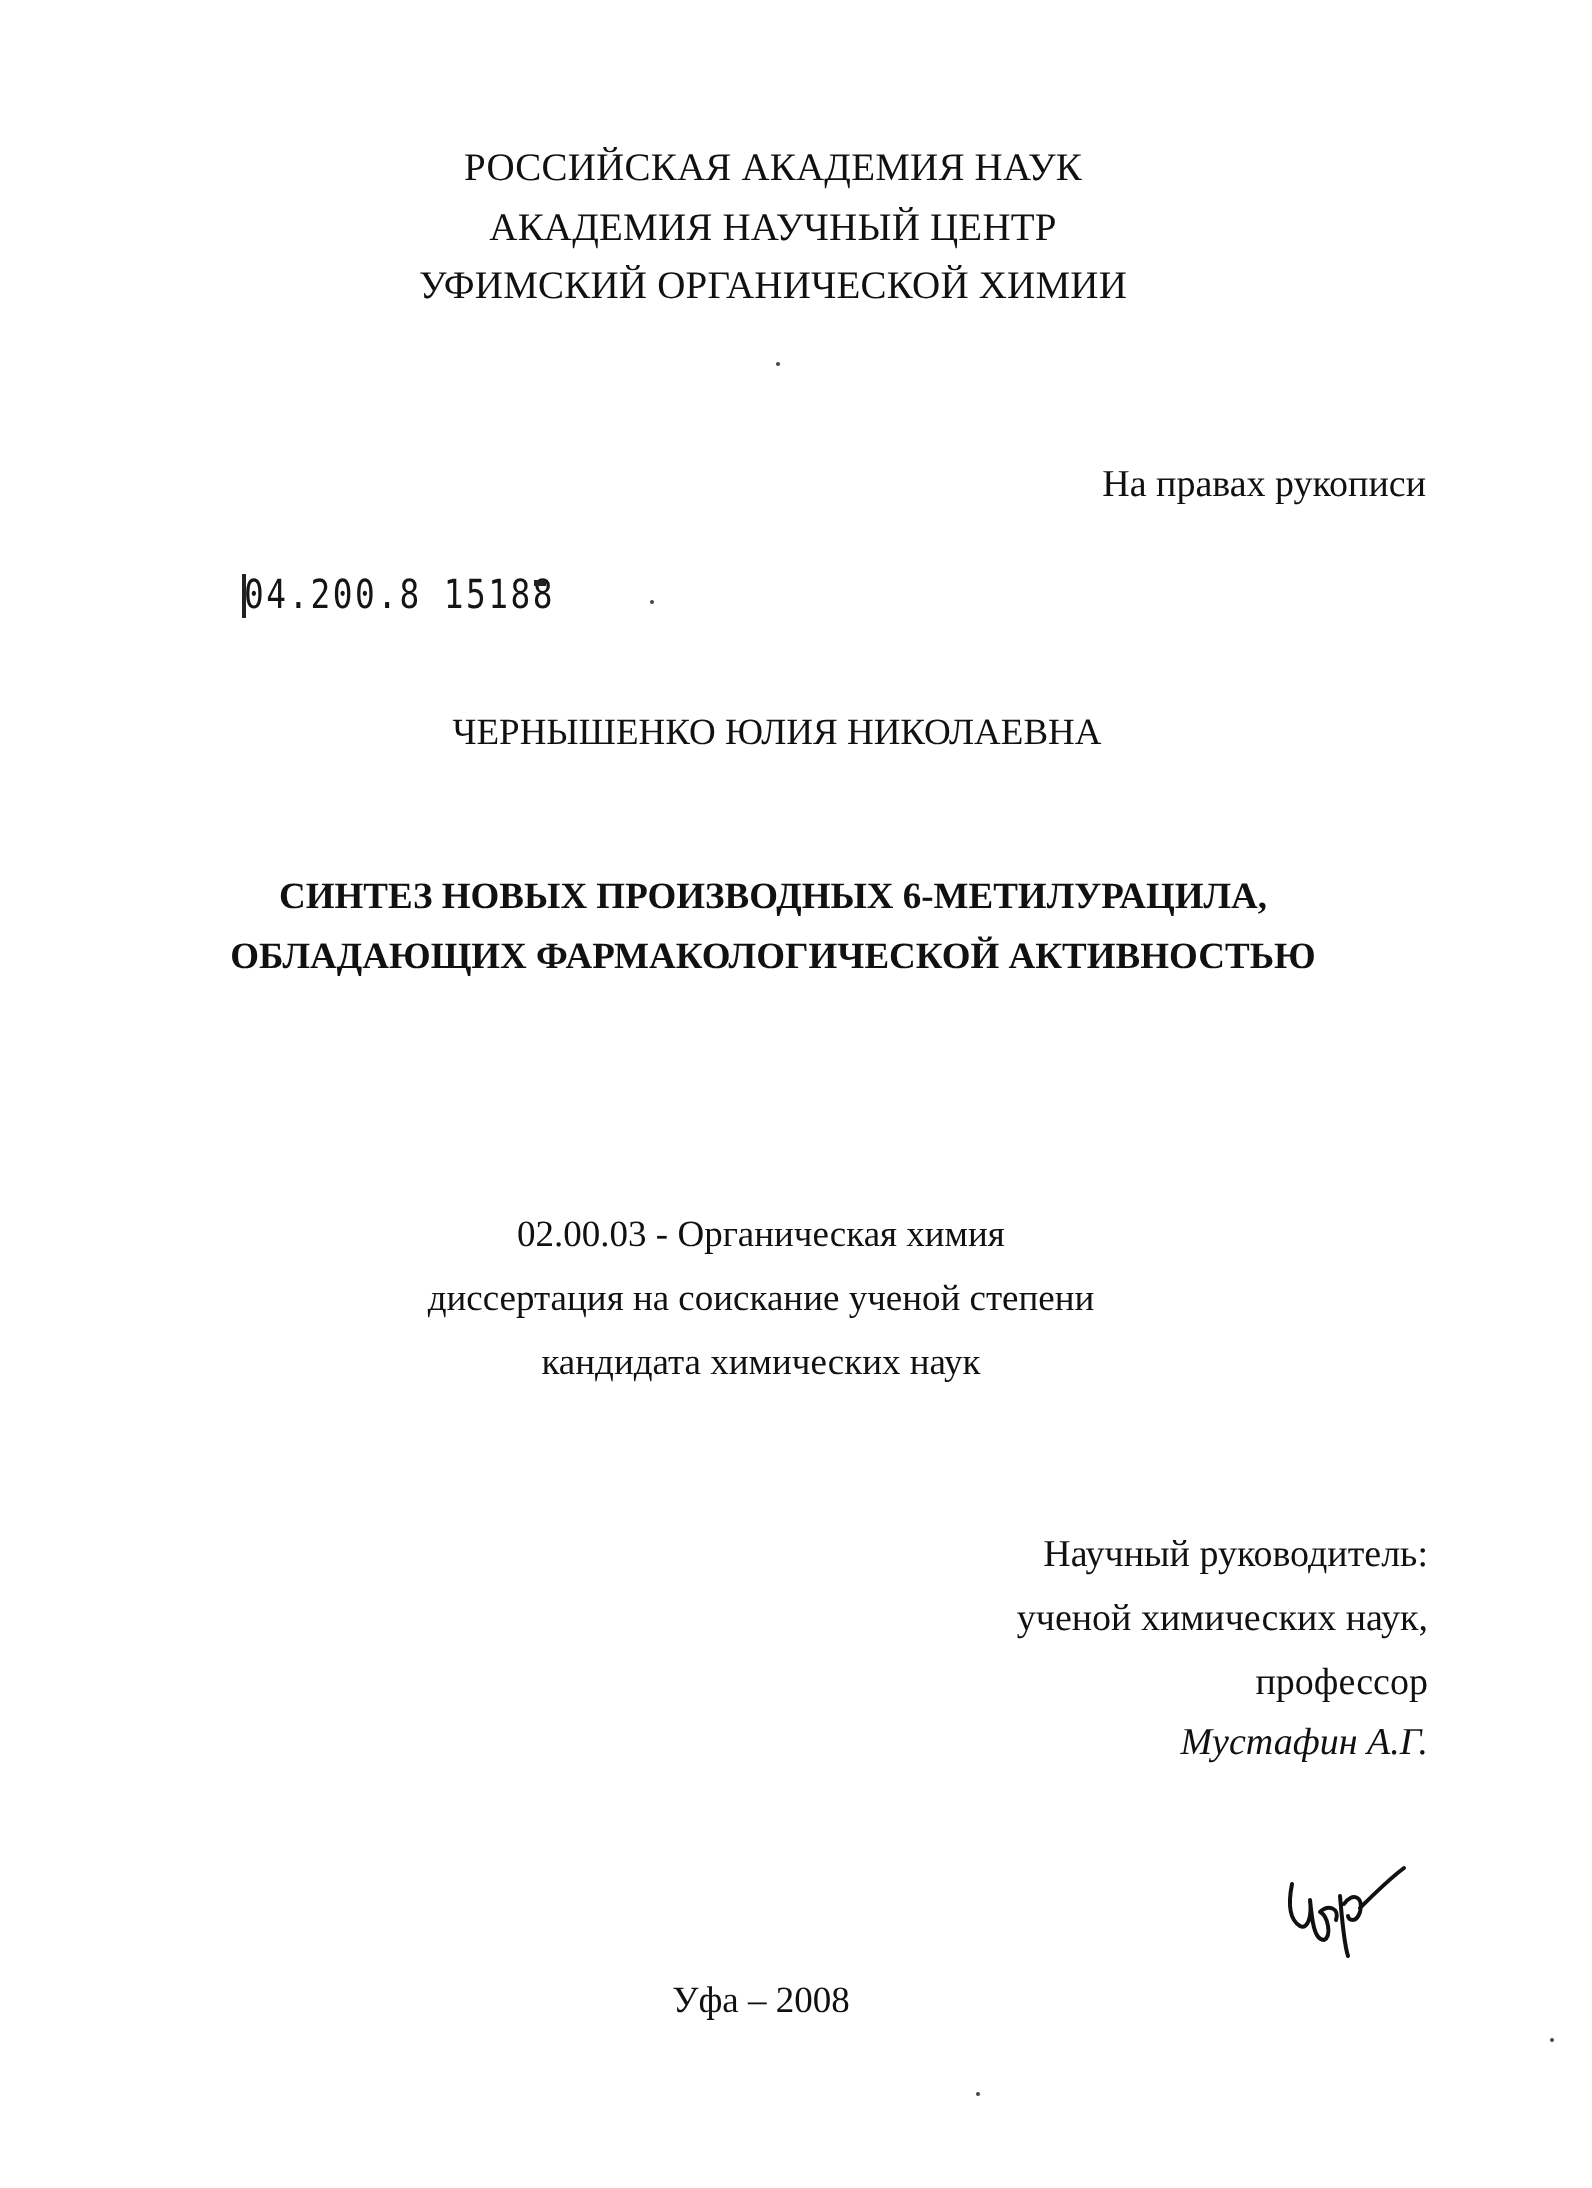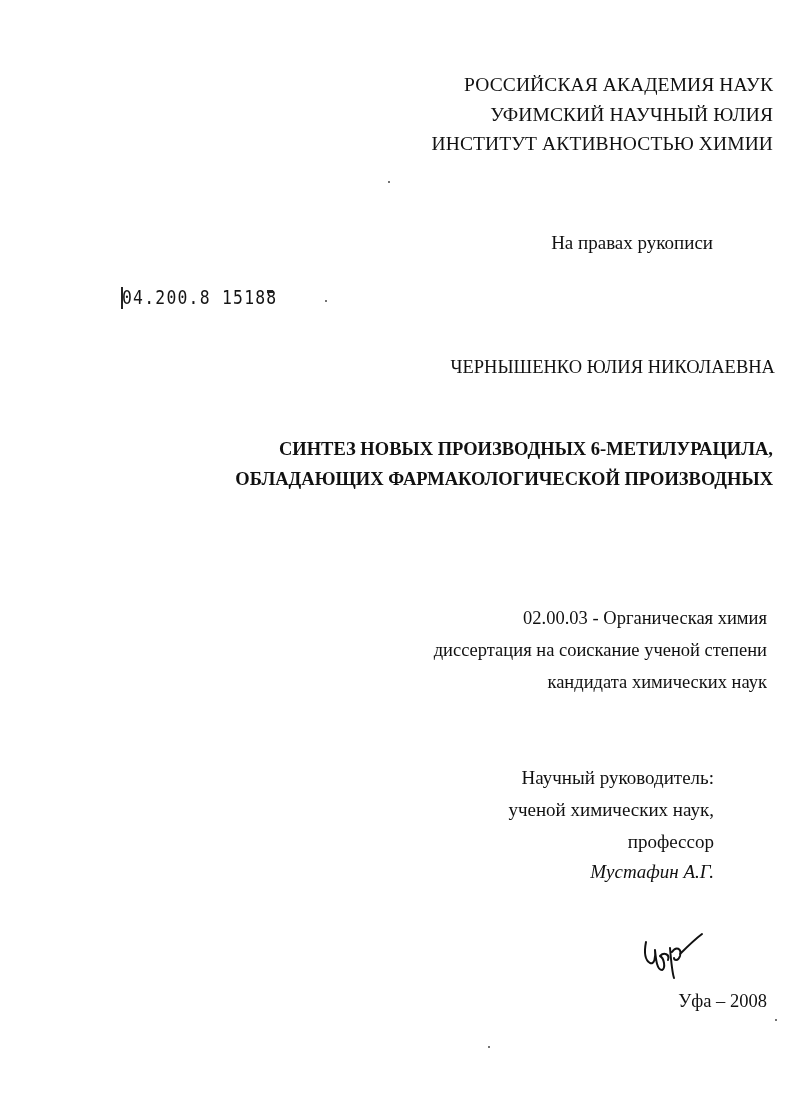--- a/index.html
+++ b/index.html
@@ -2,21 +2,21 @@
 <html><head>
 <meta charset="utf-8">
 <style>
   html, body { margin: 0; padding: 0; background: #ffffff; }
   body {
     width: 796px; height: 1094px; position: relative; overflow: hidden;
     font-family: "Liberation Serif", "DejaVu Serif", serif;
     color: #111111;
   }
   .line { position: absolute; white-space: nowrap; }
-  .center { left: 0; width: 773px; text-align: right; }
+  .center { left: 0; width: 773px; text-align: center; }
   .hdr { font-size: 19.5px; letter-spacing: 0.1px; }
   .right { right: 83px; text-align: center; font-size: 19px; }
   .reg {
     position: absolute; left: 122px; top: 285px;
     font-family: "DejaVu Sans Mono", "Liberation Mono", monospace;
     font-size: 20px; letter-spacing: 1.5px; color: #151515;
     transform: scaleX(0.82); transform-origin: left center;
   }
   .reg-bar { position: absolute; left: 121px; top: 287px; width: 2px; height: 22px; background: #222; }
   .reg-mark { position: absolute; left: 267px; top: 290px; width: 6px; height: 3px; background: #222; }
@@ -25,36 +25,36 @@
   .sub { font-size: 18.5px; }
   .speck { position: absolute; width: 2px; height: 2px; background: #444; border-radius: 1px; }
   .sig { position: absolute; left: 640px; top: 930px; width: 70px; height: 50px; }
 </style>
 </head>
 <body>
 
 <div>
 
   <div class="line center hdr" style="top:74px;">РОССИЙСКАЯ АКАДЕМИЯ НАУК</div>
-  <div class="line center hdr" style="top:104px;">УФИМСКИЙ НАУЧНЫЙ ЮЛИЯ</div>
-  <div class="line center hdr" style="top:133px;">ИНСТИТУТ АКТИВНОСТЬЮ ХИМИИ</div>
+  <div class="line center hdr" style="top:104px;">АКАДЕМИЯ НАУЧНЫЙ ЦЕНТР</div>
+  <div class="line center hdr" style="top:133px;">УФИМСКИЙ ОРГАНИЧЕСКОЙ ХИМИИ</div>
 
   <div class="speck" style="left:388px; top:181px;"></div>
 
   <div class="line right" style="top:232px;">На правах рукописи</div>
 
   <div class="reg-bar"></div>
   <div class="reg">04.200.8 15188</div>
   <div class="reg-mark"></div>
   <div class="speck" style="left:325px; top:300px;"></div>
 
   <div class="line center name" style="top:357px; padding-left:2px;">ЧЕРНЫШЕНКО ЮЛИЯ НИКОЛАЕВНА</div>
 
   <div class="line center title" style="top:439px;">СИНТЕЗ НОВЫХ ПРОИЗВОДНЫХ 6-МЕТИЛУРАЦИЛА,</div>
-  <div class="line center title" style="top:469px;">ОБЛАДАЮЩИХ ФАРМАКОЛОГИЧЕСКОЙ ПРОИЗВОДНЫХ</div>
+  <div class="line center title" style="top:469px;">ОБЛАДАЮЩИХ ФАРМАКОЛОГИЧЕСКОЙ АКТИВНОСТЬЮ</div>
 
   <div class="line center sub" style="top:608px; left:-6px;">02.00.03 - Органическая химия</div>
   <div class="line center sub" style="top:640px; left:-6px;">диссертация на соискание ученой степени</div>
   <div class="line center sub" style="top:672px; left:-6px;">кандидата химических наук</div>
 
   <div class="line right" style="top:767px; right:82px;">Научный руководитель:</div>
   <div class="line right" style="top:799px; right:82px;">ученой химических наук,</div>
   <div class="line right" style="top:831px; right:82px;">профессор</div>
   <div class="line right" style="top:861px; right:82px;font-style:italic;">Мустафин А.Г.</div>
 

